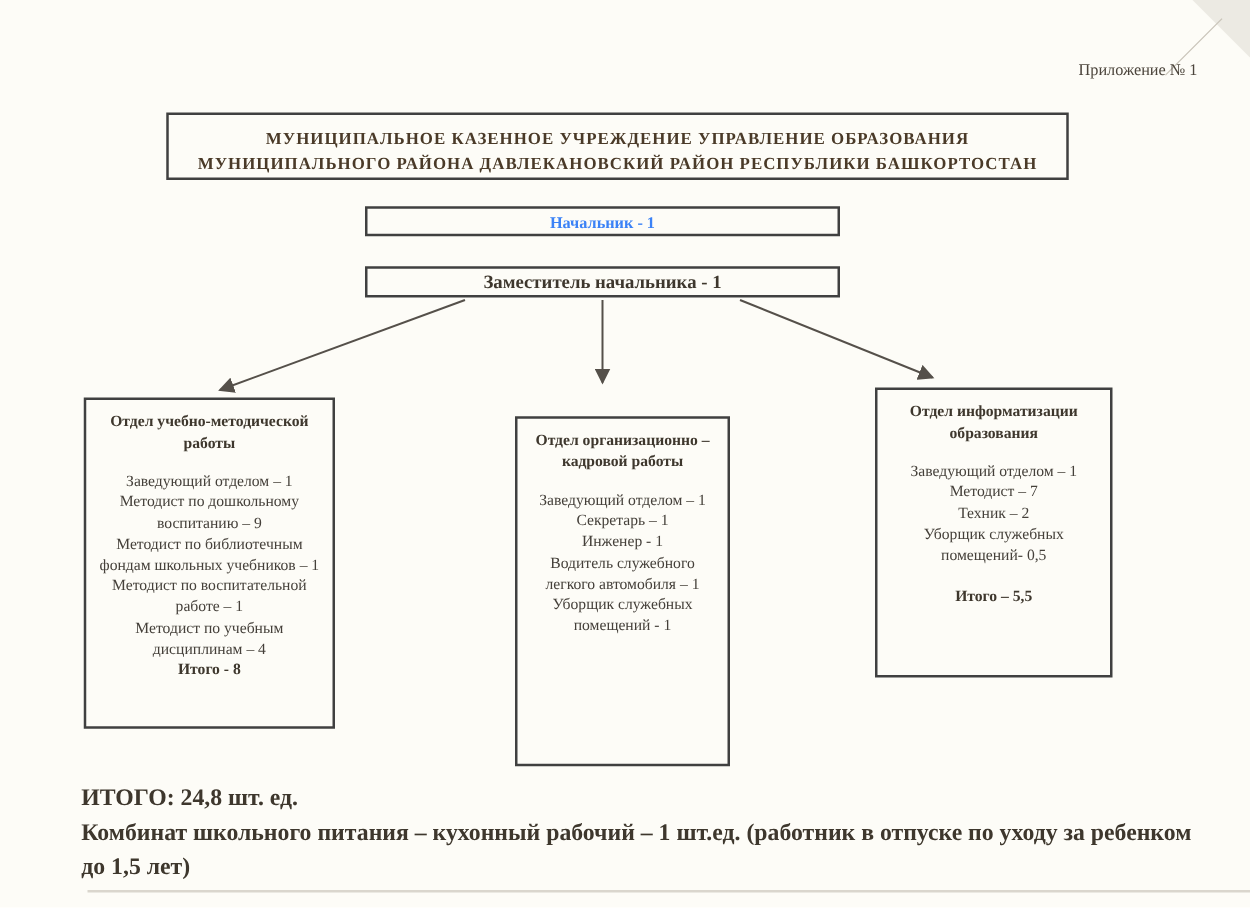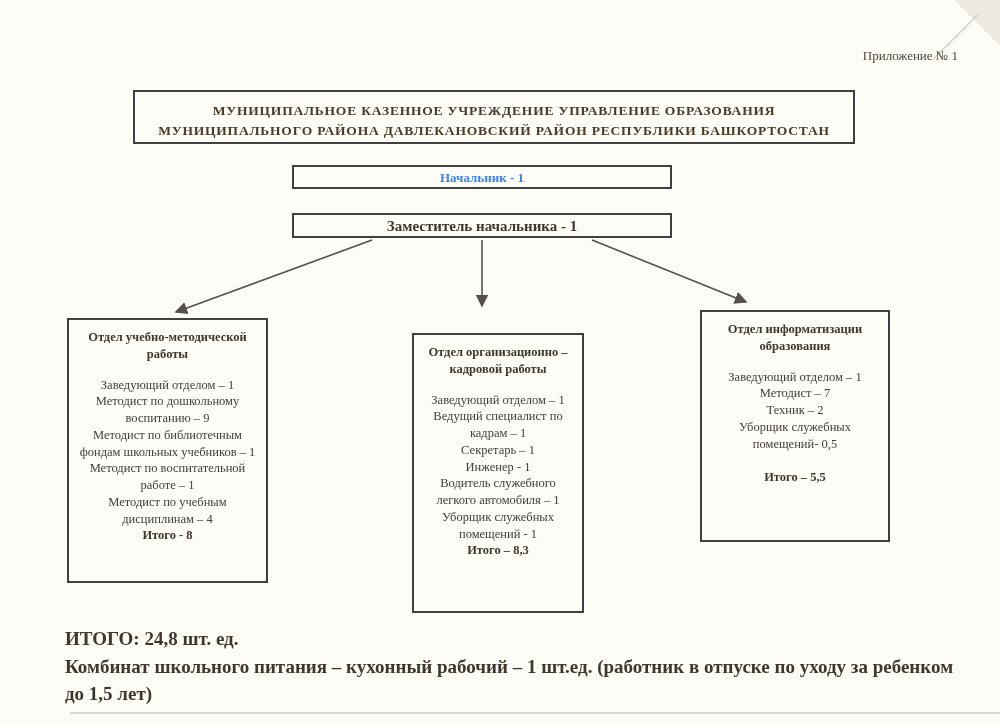--- a/index.html
+++ b/index.html
@@ -149,26 +149,24 @@
     <div class="dept-line">Методист по дошкольному воспитанию – 9</div>
     <div class="dept-line">Методист по библиотечным фондам школьных учебников – 1</div>
     <div class="dept-line">Методист по воспитательной работе – 1</div>
     <div class="dept-line">Методист по учебным дисциплинам – 4</div>
     <div class="dept-total">Итого - 8</div>
   </div>
 
   <div class="box dept-box dept-orgkadry">
     <div class="dept-title">Отдел организационно – кадровой работы</div>
     <div class="dept-line">Заведующий отделом – 1</div>
-    <div class="dept-line">Ведущий специалист по кадрам – 1</div>
     <div class="dept-line">Секретарь – 1</div>
     <div class="dept-line">Инженер - 1</div>
     <div class="dept-line">Водитель служебного легкого автомобиля – 1</div>
     <div class="dept-line">Уборщик служебных помещений - 1</div>
-    <div class="dept-total">Итого – 8,3</div>
   </div>
 
   <div class="box dept-box dept-inform">
     <div class="dept-title">Отдел информатизации образования</div>
     <div class="dept-line">Заведующий отделом – 1</div>
     <div class="dept-line">Методист – 7</div>
     <div class="dept-line">Техник – 2</div>
     <div class="dept-line">Уборщик служебных помещений- 0,5</div>
     <div class="dept-total spaced">Итого – 5,5</div>
   </div>

